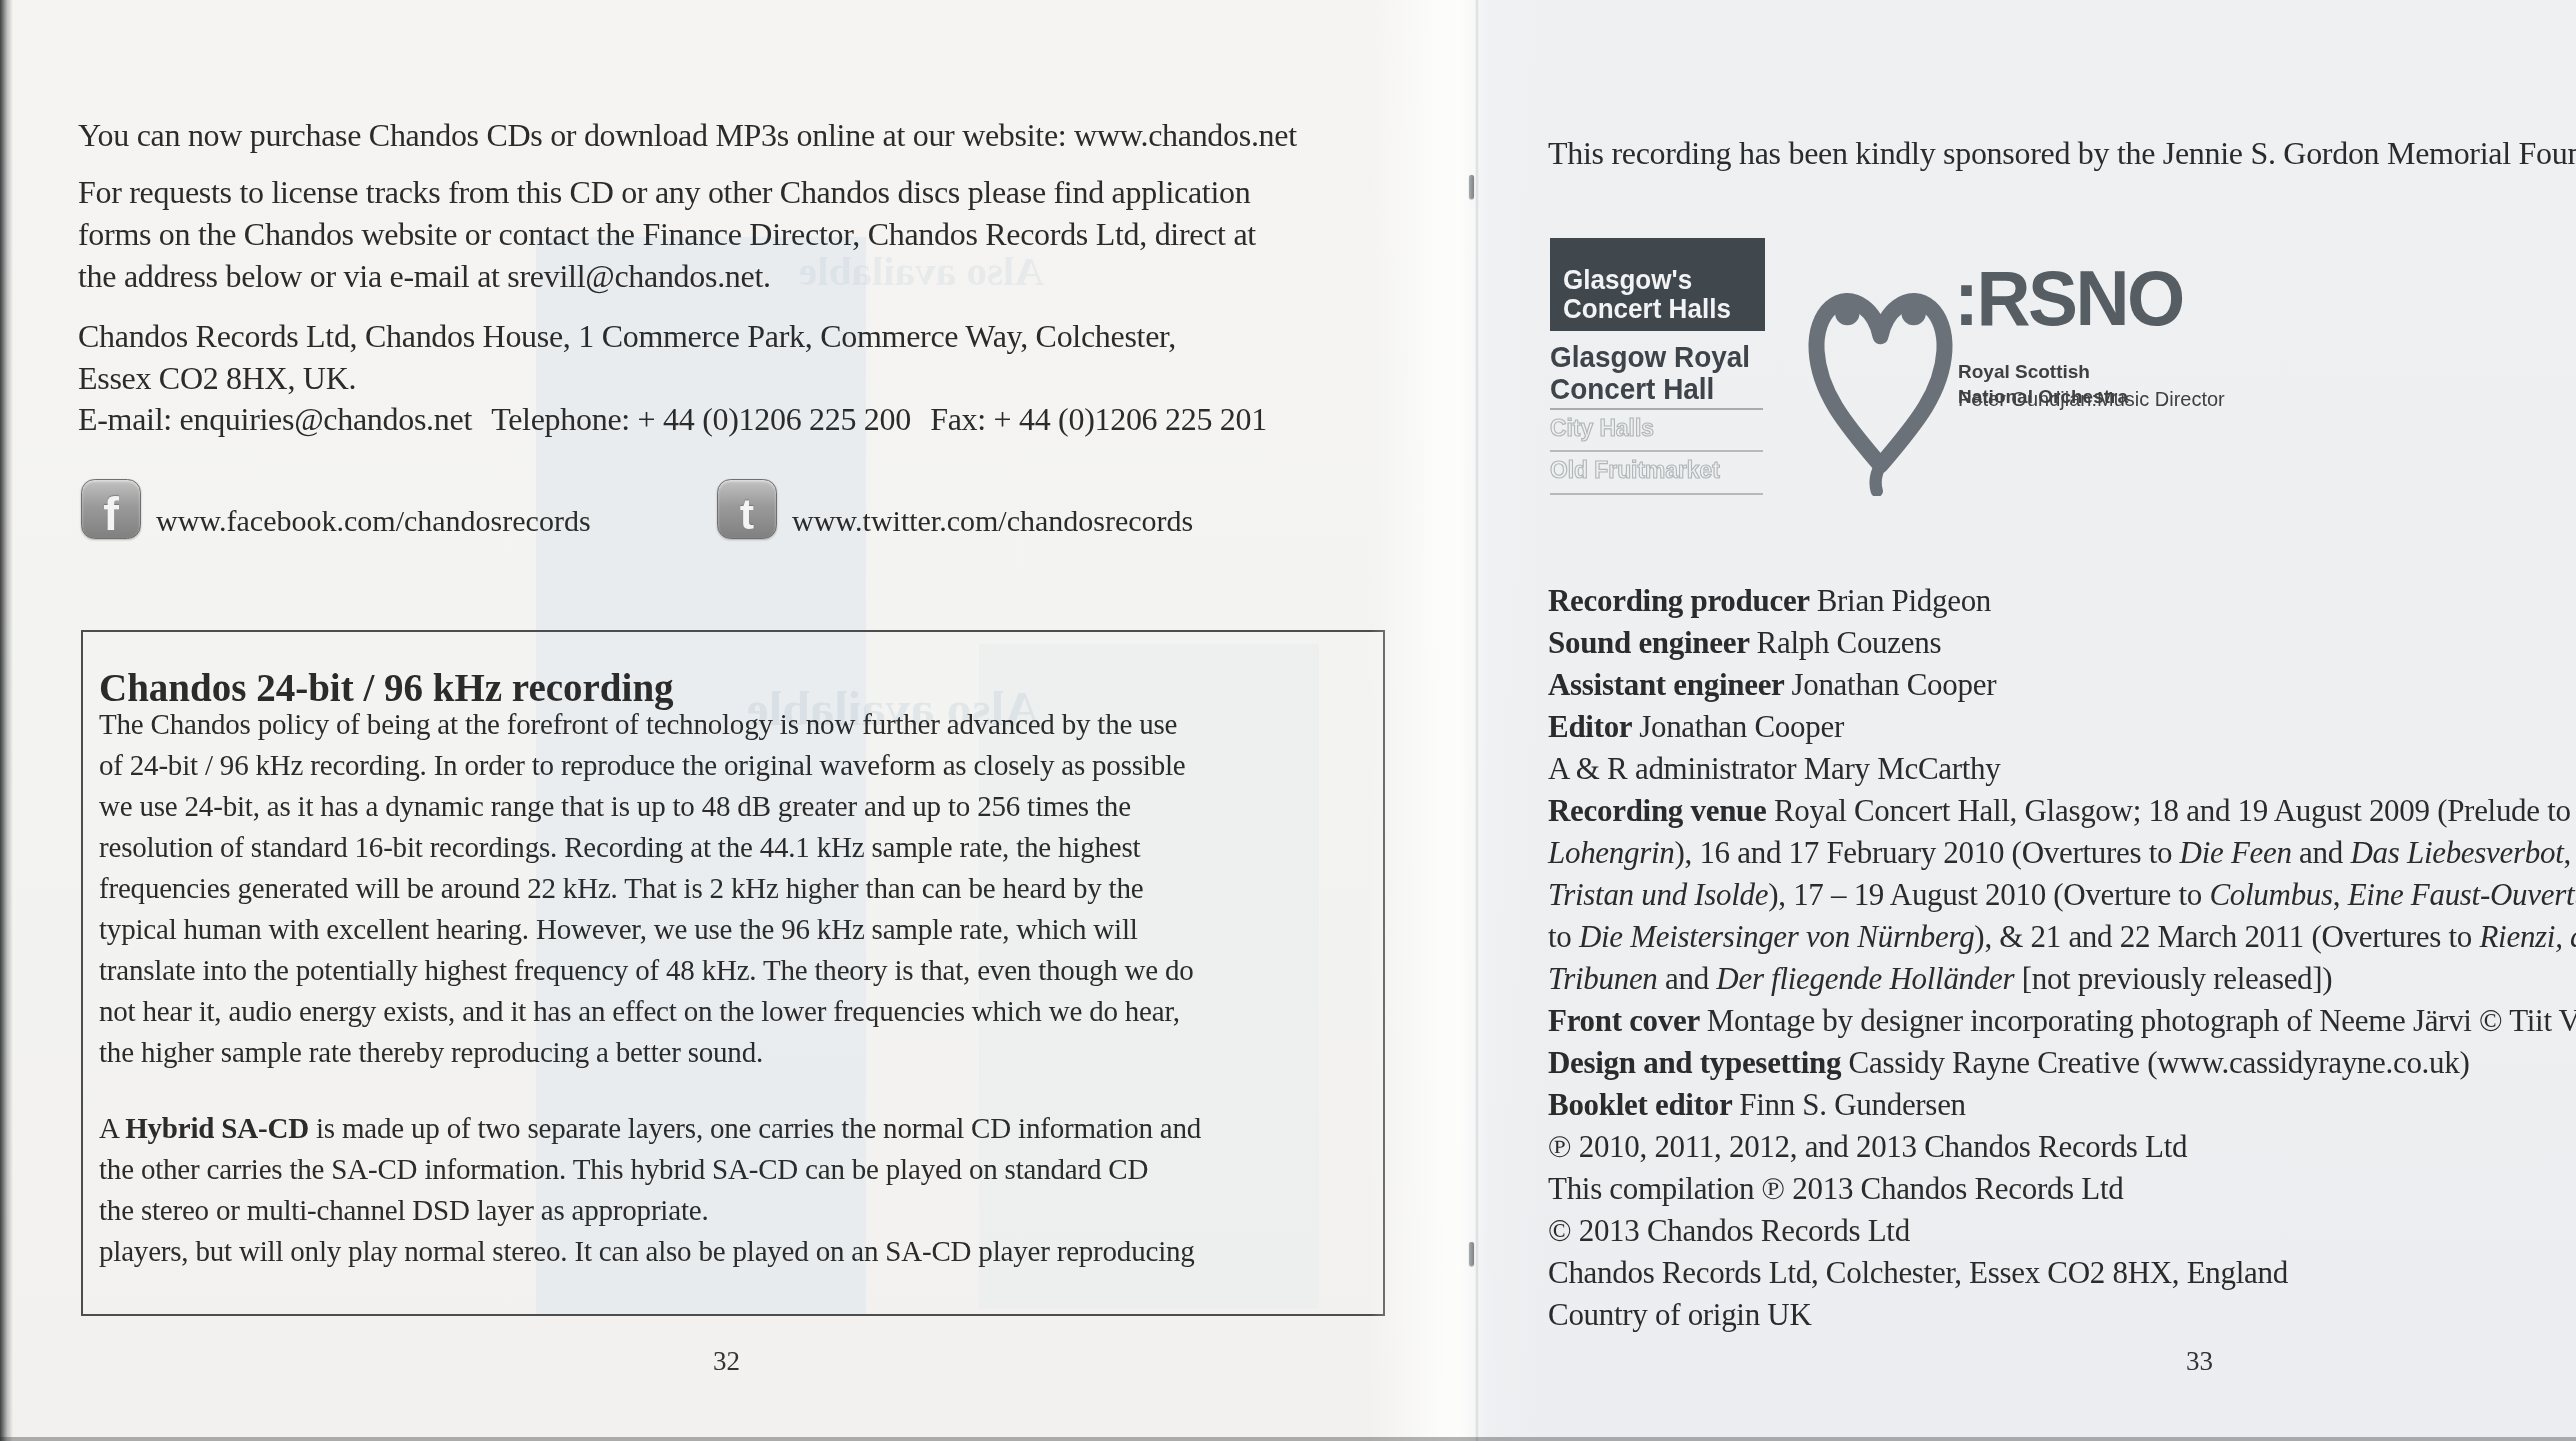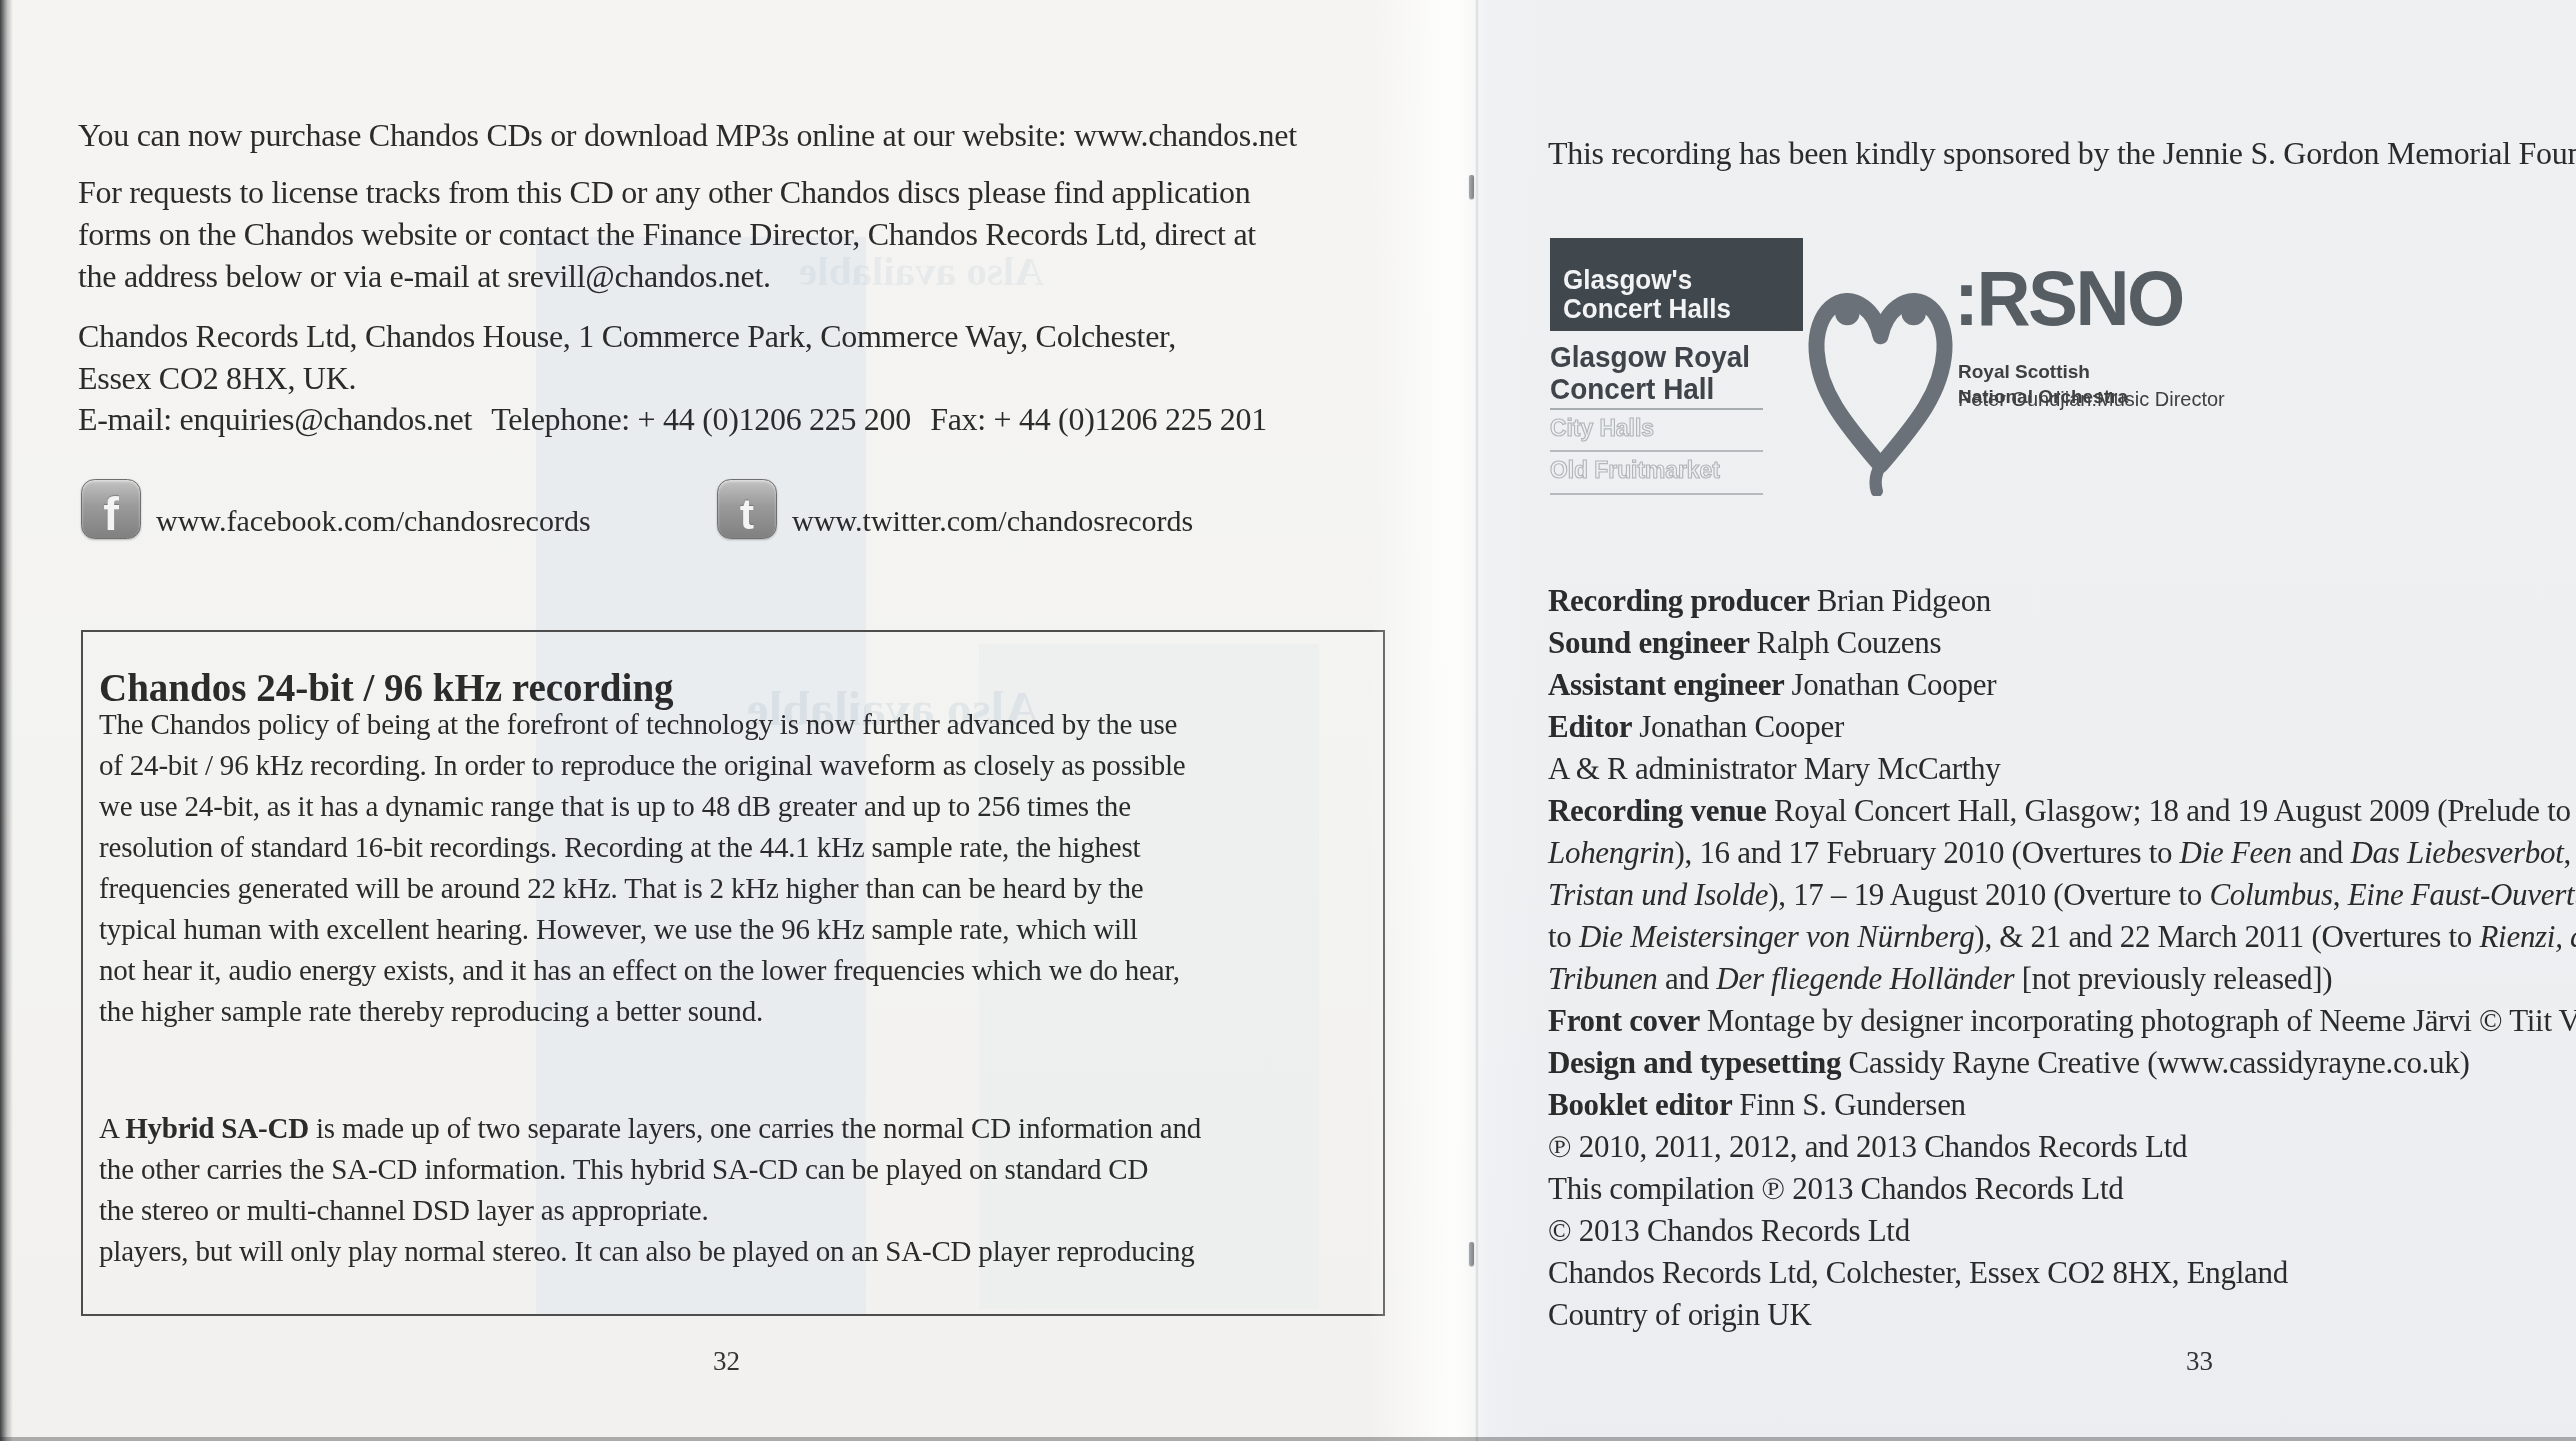--- a/index.html
+++ b/index.html
@@ -34,21 +34,21 @@
     display:flex;align-items:flex-end;justify-content:center;}
   .social-glyph{font-family:"Liberation Sans","DejaVu Sans",sans-serif;font-weight:700;color:#f4f4f4;
     font-size:47px;line-height:49px;text-shadow:0 -1px 1px rgba(0,0,0,.25);}
   .info-box{left:81px;top:630px;width:1300px;height:682px;border:2.1px solid #4d4d4d;background:rgba(255,255,255,.06);}
   .box-text{font-size:29px;letter-spacing:-0.2px;}
   .lh79 div{line-height:41px;white-space:nowrap;}
   .page-num{font-size:27px;width:103px;text-align:center;color:#333;}
   
   .sponsor{font-size:32px;letter-spacing:-0.3px;white-space:nowrap;}
   .sans{font-family:"Liberation Sans","DejaVu Sans",sans-serif;}
-  .glasgow-box{left:1550px;top:238px;width:253px;height:93px;background:#40474d;
+  .glasgow-box{left:1550px;top:238px;width:215px;height:93px;background:#40474d;
     display:flex;flex-direction:column;justify-content:flex-end;padding:0 0 8.2px 13.4px;box-sizing:border-box;}
   .glasgow-box div{color:#f2f3f4;font-weight:700;font-size:28px;line-height:29px;
     transform:scaleX(.93);transform-origin:left center;white-space:nowrap;}
   .glasgow-sub div{color:#3e444a;font-weight:700;font-size:30px;line-height:32px;
     transform:scaleX(.93);transform-origin:left center;white-space:nowrap;}
   .venue-outline{font-weight:700;font-size:24px;color:rgba(240,242,244,.25);
     -webkit-text-stroke:1.2px #b2b6b9;transform:scaleX(.95);transform-origin:left center;white-space:nowrap;}
   .lrule{height:2.1px;background:#a7acaf;width:213px;}
   .lrule.thin{height:1.5px;background:#b6babd;}
   .rsno-name{font-weight:700;font-size:78px;line-height:78px;color:#565d63;letter-spacing:-2.6px;
@@ -97,20 +97,21 @@
   <div class="abs info-box"></div>
   <div class="abs serif nowrap" style="left:99px;top:665px;font-size:39px;font-weight:700;">Chandos 24-bit / 96 kHz recording</div>
 
   <div class="abs serif box-text lh79" style="left:99px;top:704px;">
     <div>The Chandos policy of being at the forefront of technology is now further advanced by the use</div>
     <div>of 24-bit / 96 kHz recording. In order to reproduce the original waveform as closely as possible</div>
     <div>we use 24-bit, as it has a dynamic range that is up to 48 dB greater and up to 256 times the</div>
     <div>resolution of standard 16-bit recordings. Recording at the 44.1 kHz sample rate, the highest</div>
     <div>frequencies generated will be around 22 kHz. That is 2 kHz higher than can be heard by the</div>
     <div>typical human with excellent hearing. However, we use the 96 kHz sample rate, which will</div>
+    <div>translate into the potentially highest frequency of 48 kHz. The theory is that, even though we do</div>
     <div>not hear it, audio energy exists, and it has an effect on the lower frequencies which we do hear,</div>
     <div>the higher sample rate thereby reproducing a better sound.</div>
   </div>
 
   <div class="abs serif box-text lh79" style="left:99px;top:1108px;">
     <div><span>A </span><span style="font-weight: 700;">Hybrid SA-CD</span><span> is made up of two separate layers, one carries the normal CD information and</span></div>
     <div><span>the other carries the SA-CD information. This hybrid SA-CD can be played on standard CD</span></div>
     <div><span>the stereo or multi-channel DSD layer as appropriate.</span></div>
     <div><span>players, but will only play normal stereo. It can also be played on an SA-CD player reproducing</span></div>
   </div>

